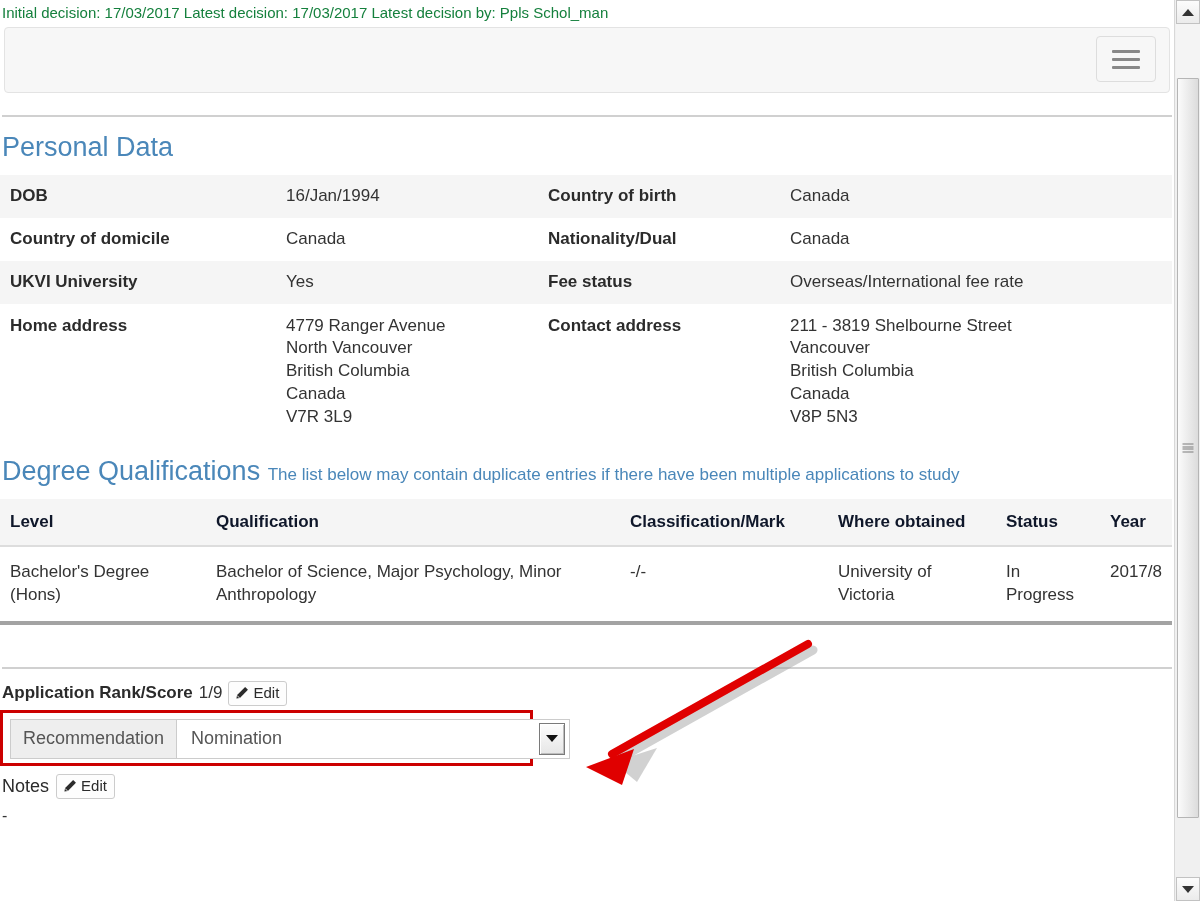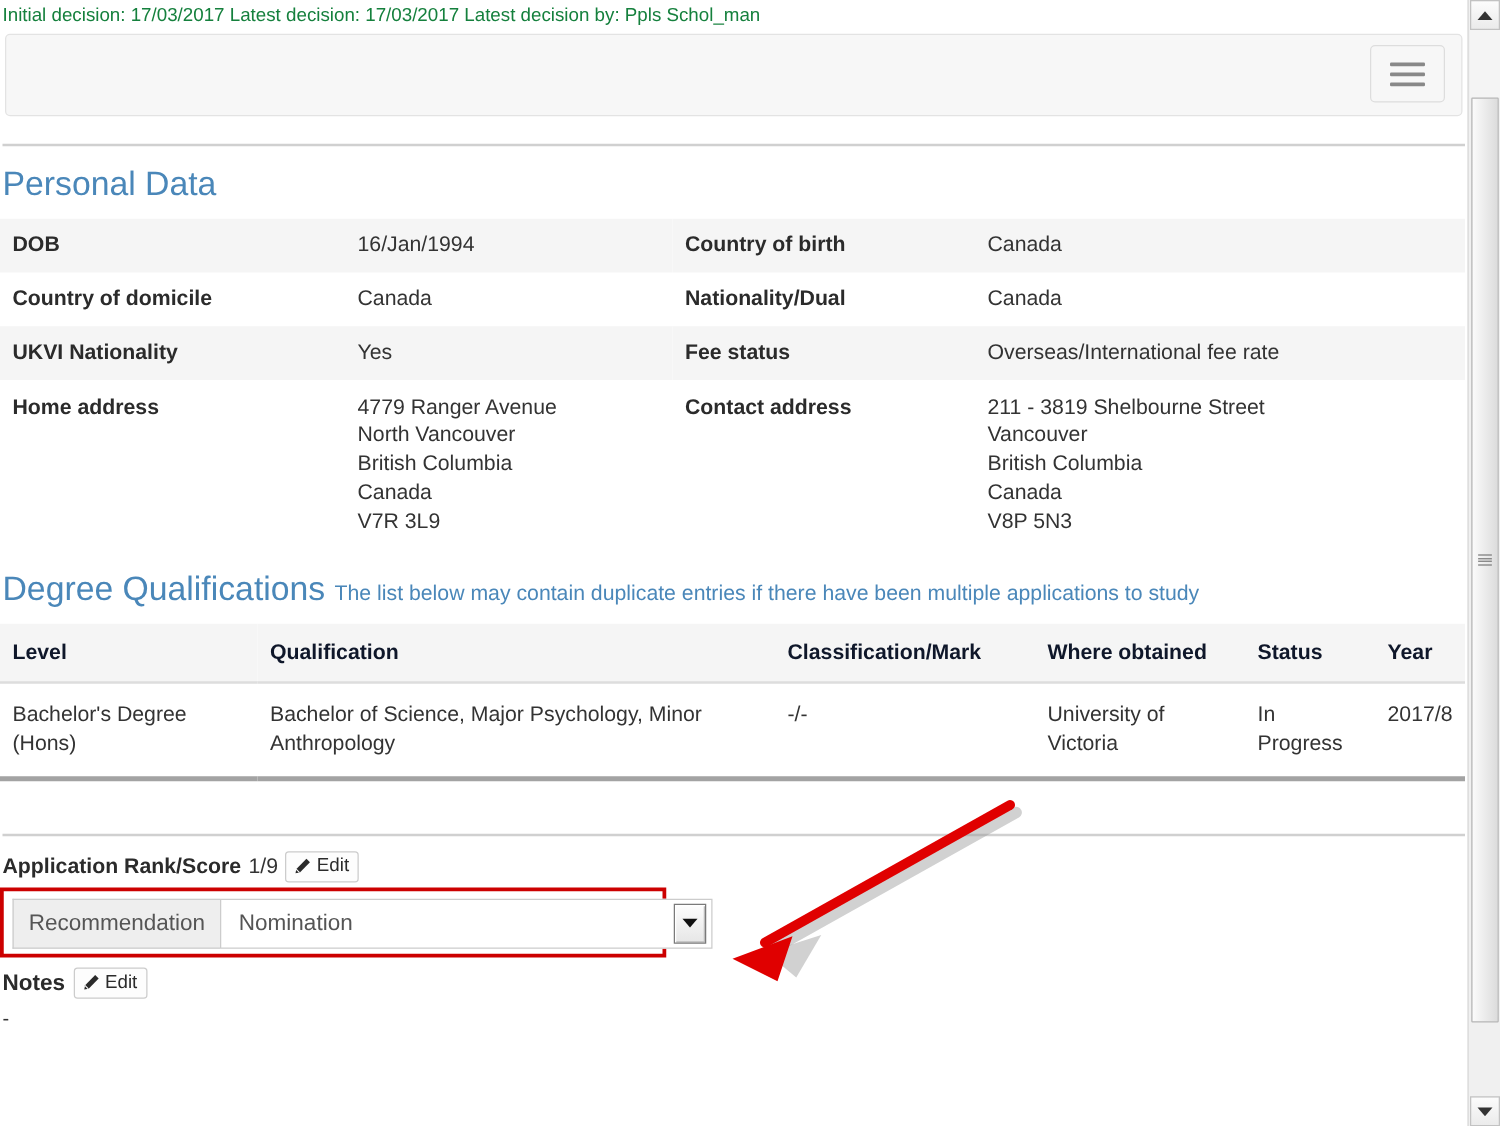--- a/index.html
+++ b/index.html
@@ -213,21 +213,21 @@
   }
 
   
   .notes-row {
     margin: 8px 0 0 2px;
     display: flex;
     align-items: center;
     gap: 7px;
     font-size: 17px;
   }
-  .notes-title { font-weight: bold; color: #2b2b2b; font-size: 18px; }
+  .notes-title { font-weight: normal; color: #2b2b2b; font-size: 18px; }
   .notes-body {
     margin: 8px 0 0 2px;
     font-size: 16px;
     color: #333333;
   }
 
   
   #annot-arrow {
     position: absolute;
     left: 560px; top: 630px;
@@ -324,21 +324,21 @@
             <td class="label">Country of birth</td>
             <td>Canada</td>
           </tr>
           <tr>
             <td class="label">Country of domicile</td>
             <td>Canada</td>
             <td class="label">Nationality/Dual</td>
             <td>Canada</td>
           </tr>
           <tr class="odd">
-            <td class="label">UKVI Nationality</td>
+            <td class="label">UKVI University</td>
             <td>Yes</td>
             <td class="label">Fee status</td>
             <td>Overseas/International fee rate</td>
           </tr>
           <tr class="tall">
             <td class="label">Home address</td>
             <td>
               <span class="addr-line">4779 Ranger Avenue</span>
               <span class="addr-line">North Vancouver</span>
               <span class="addr-line">British Columbia</span>

